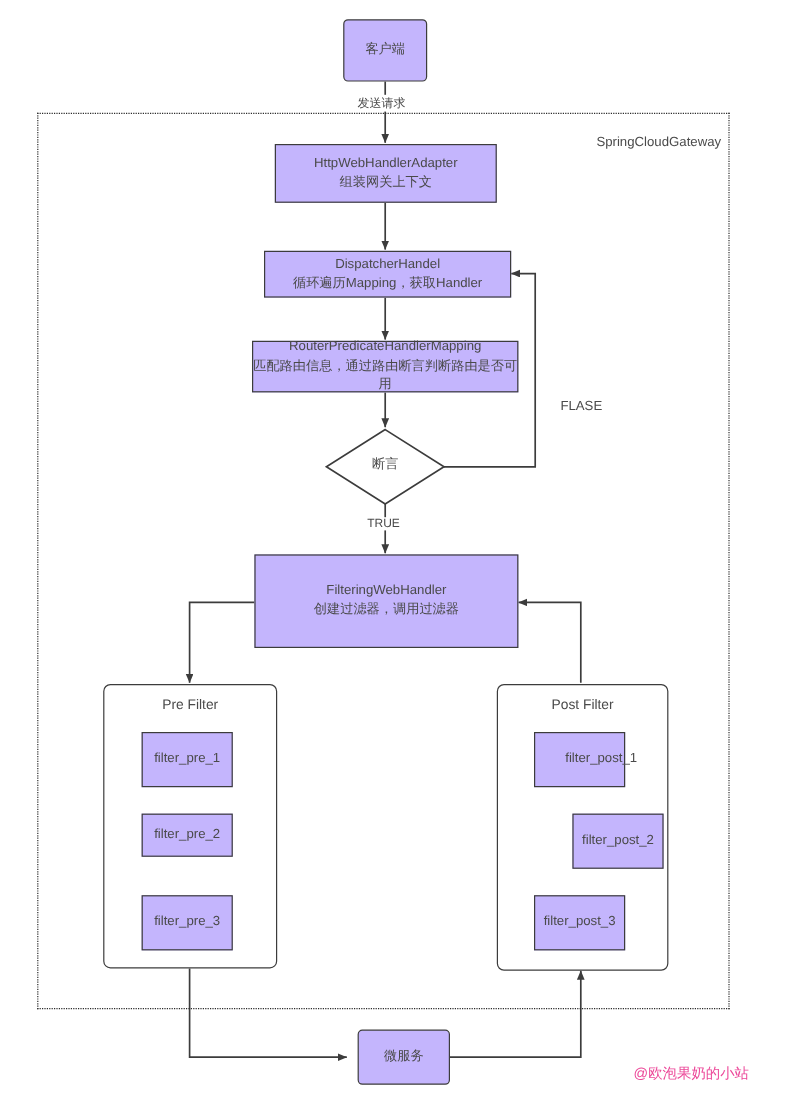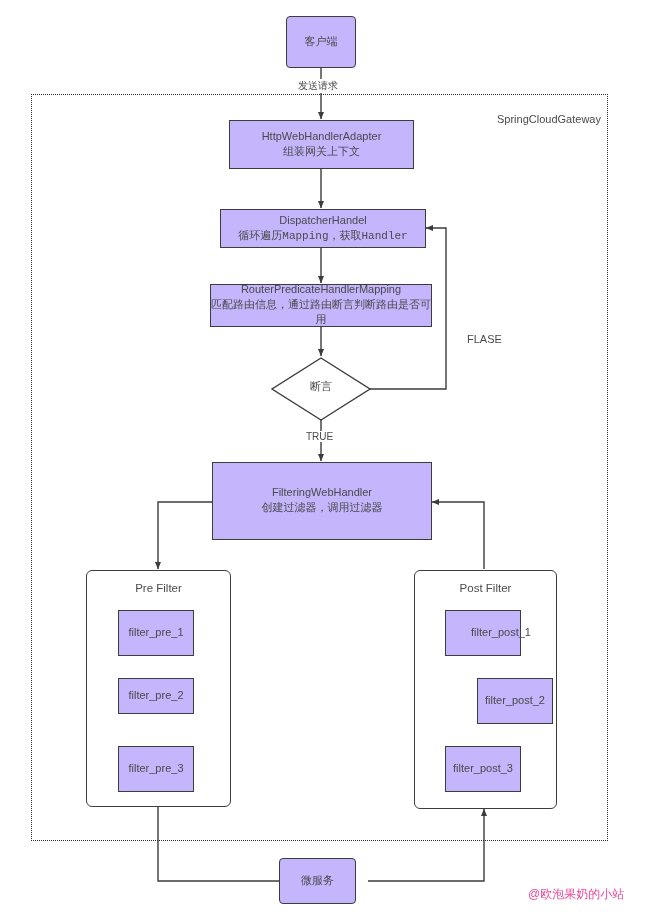--- a/index.html
+++ b/index.html
@@ -33,21 +33,21 @@
     display: flex;
     flex-direction: column;
     align-items: center;
     justify-content: center;
     text-align: center;
     color: #4a4a4a;
     line-height: 1.45;
     z-index: 3;
   }
   .node .line1 { display: block; }
-  .node .line2 { display: block; font-family: Liberation Mono, monospace; }
+  .node .line2 { display: block; }
   .rounded { border-radius: 4px; }
   .group-box {
     position: absolute;
     box-sizing: border-box;
     border: 1.5px solid #3c3c3c;
     border-radius: 6px;
     background: #ffffff;
     z-index: 2;
   }
   .group-title {
@@ -187,19 +187,19 @@
   <div class="node fs11" style="left:445px; top:610px; width:76px; height:46px;padding-left:36px;">
     <span>filter_post_1</span>
   </div>
   <div class="node fs11" style="left:445px; top:678px; width:76px; height:46px;margin-left:32px;">
     <span>filter_post_2</span>
   </div>
   <div class="node fs11" style="left:445px; top:746px; width:76px; height:46px;">
     <span>filter_post_3</span>
   </div>
 
-  <div class="node rounded fs11" style="left:279px; top:858px; width:77px; height:46px;">
+  <div class="node rounded fs11" style="left:298px; top:858px; width:77px; height:46px;">
     <span>微服务</span>
   </div>
 
   <div class="watermark fs12" style="left:528px; top:886px;">@欧泡果奶的小站</div>
 
 </div>
 
 </body></html>

